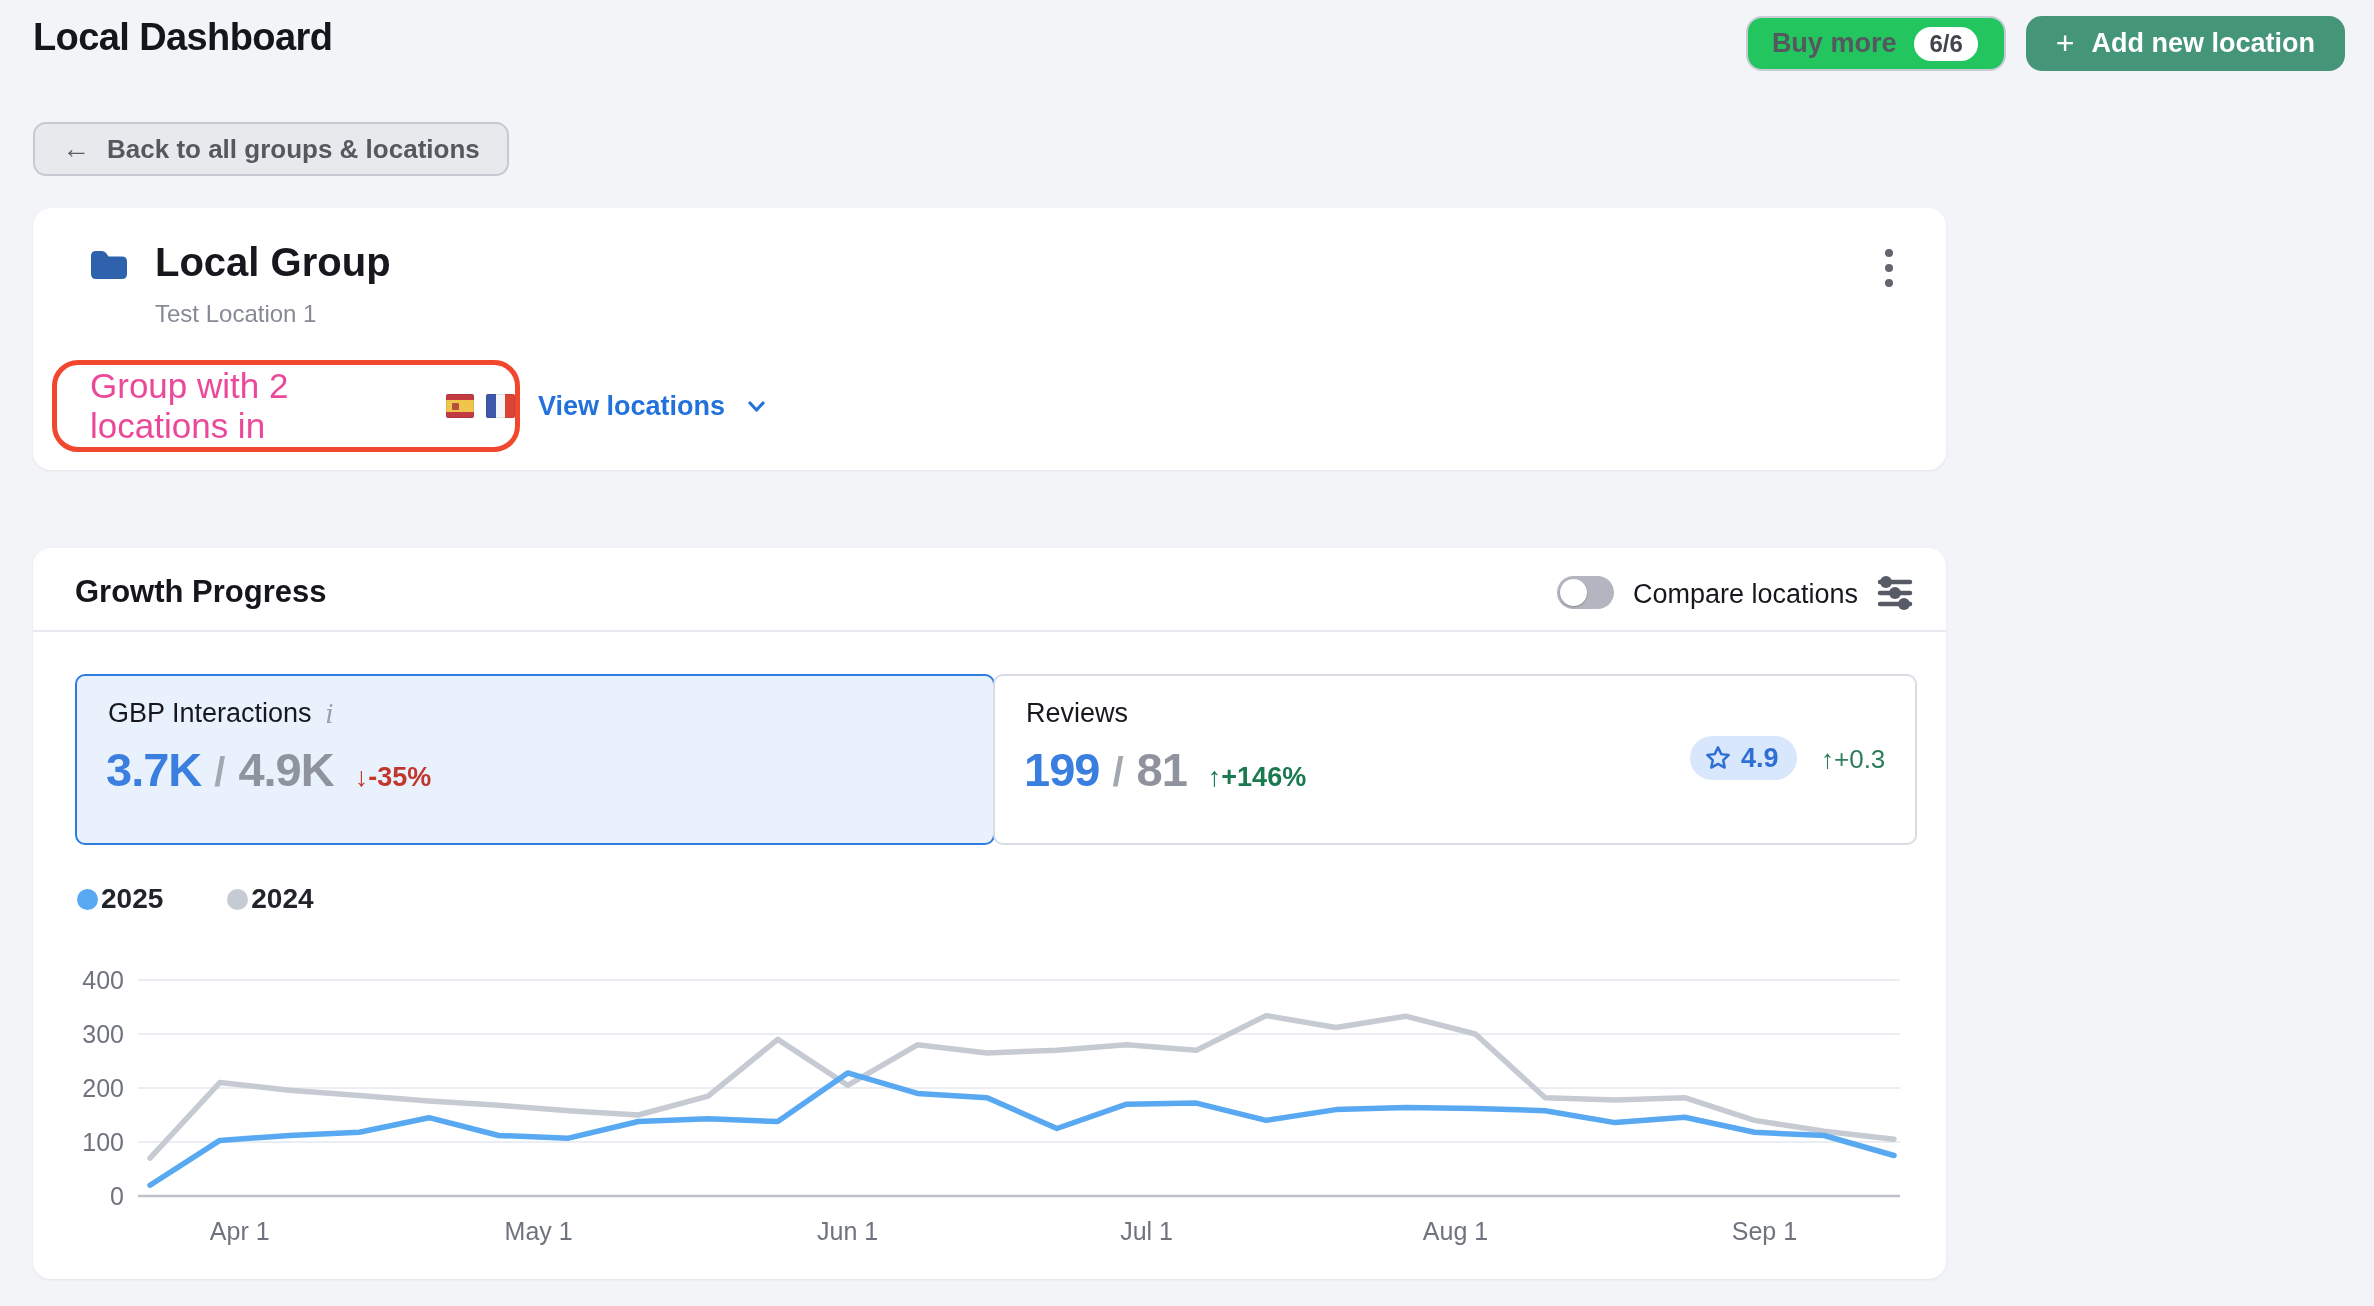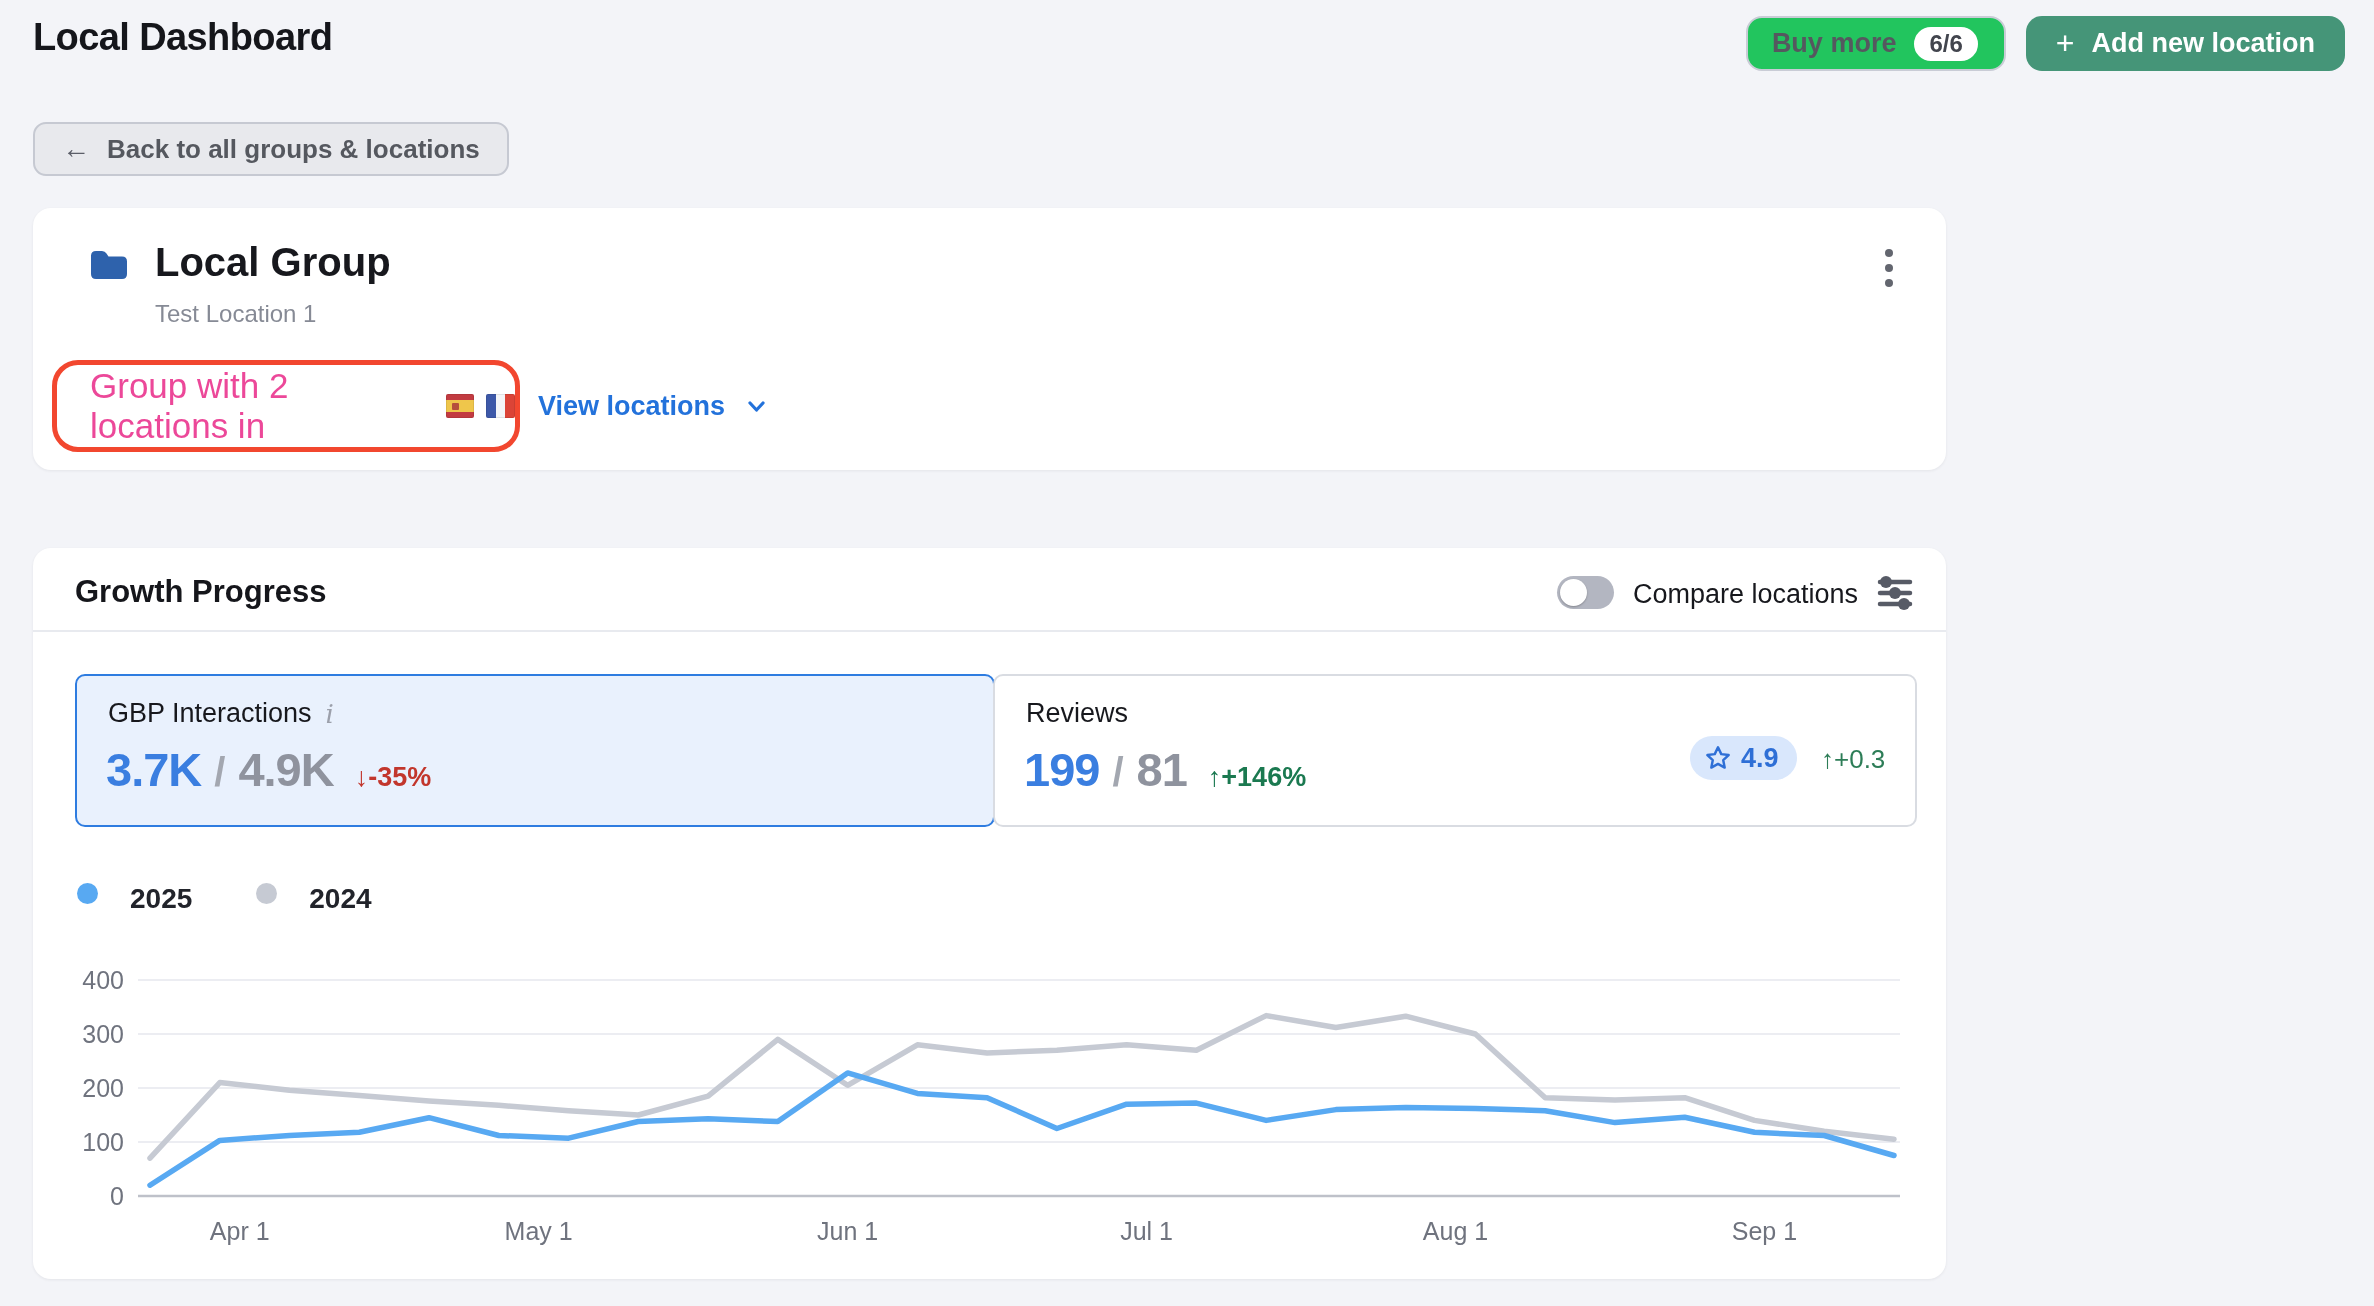--- a/index.html
+++ b/index.html
@@ -44,38 +44,38 @@
                     color:#2372DB; font-size:27px; font-weight:700; text-decoration:none; cursor:pointer; }
 
   
   .growth-title { position:absolute; left:42px; top:26px; font-size:31px; font-weight:700; color:#15161B; }
   .compare-toggle { position:absolute; left:1524px; top:28px; width:57px; height:33px; border-radius:999px; background:#B3B6C1; border:none; cursor:pointer; }
   .compare-toggle i { position:absolute; left:3px; top:3px; width:27px; height:27px; border-radius:50%; background:#FFFFFF; box-shadow:0 1px 2px rgba(0,0,0,.25); }
   .compare-label { position:absolute; left:1600px; top:31px; font-size:27px; color:#17181D; }
   .sliders-btn { position:absolute; left:1840px; top:24px; width:44px; height:44px; background:none; border:none; cursor:pointer; }
   .card-divider { position:absolute; left:0; top:82px; width:100%; height:2px; background:#E8EAEF; }
 
-  .metric { position:absolute; top:126px; height:153px; border-radius:10px; cursor:pointer;text-align:right; }
+  .metric { position:absolute; top:126px; height:171px; border-radius:10px; cursor:pointer;text-align:right; }
   .metric-gbp { left:42px; width:920px; background:#E9F1FD; border:2.5px solid #2E7CE0; }
   .metric-reviews { left:960px; width:924px; background:#FFFFFF; border:2px solid #D9DCE2; }
   .metric-label-row { position:absolute; left:31px; top:22px; display:flex; align-items:center; gap:14px; }
   .metric-label { font-size:27px; color:#17181D; }
   .info-icon { font-family:"DejaVu Serif",serif; font-style:italic; font-size:26px; color:#9CA0AB; }
   .metric-numbers { position:absolute; left:29px; top:66px; display:flex; align-items:baseline; gap:13px; }
   .metric-current { font-size:47px; font-weight:700; color:#3A7EE0; letter-spacing:-1px; }
   .metric-slash { font-size:40px; font-weight:700; color:#A3A7B0; }
   .metric-prev { font-size:47px; font-weight:700; color:#8F939E; letter-spacing:-1px; }
   .metric-delta { font-size:27px; font-weight:700; margin-left:8px; }
   .rating-pill { position:absolute; left:695px; top:60px; height:44px; border-radius:999px; background:#D9E7FC;
                  display:flex; align-items:center; padding:0 18px 0 14px; gap:9px; }
   .rating-value { font-size:27px; font-weight:700; color:#2E6FD6; }
   .rating-delta { position:absolute; left:826px; top:68px; font-size:26px; font-weight:500; }
 
   .legend { position:absolute; left:44px; top:335px; display:flex; gap:64px; }
-  .legend-item { display:flex; align-items:flex-start; gap:32px; cursor:pointer; }
+  .legend-item { display:flex; align-items:center; gap:3px; cursor:pointer; }
   .legend-dot { width:21px; height:21px; border-radius:50%; }
   .legend-label { font-size:28px; font-weight:700; color:#22242B; }
 
   .chart-wrap { position:absolute; left:27px; top:399px; width:1860px; height:312px; }
   svg text { font-family:"Liberation Sans","DejaVu Sans",sans-serif; }
 </style>
 </head>
 <body>
 
 <div class="page">

